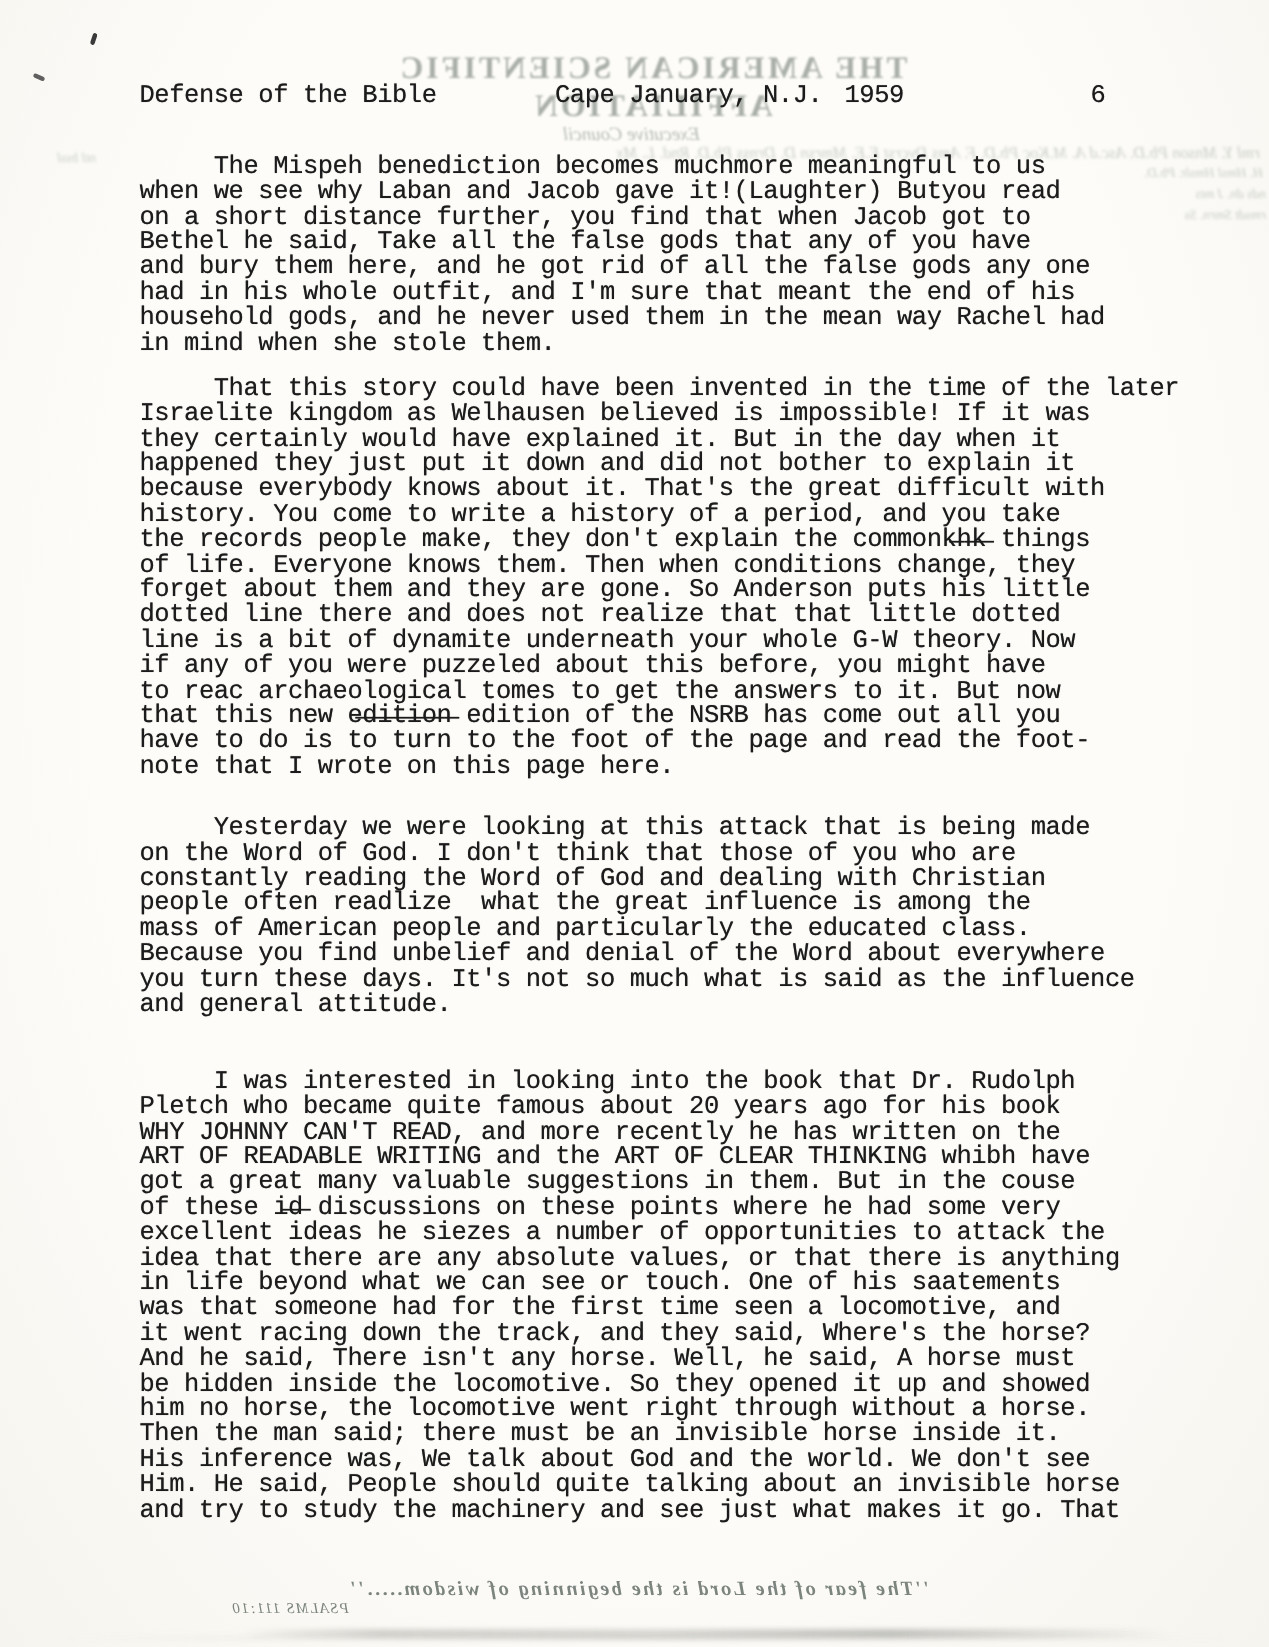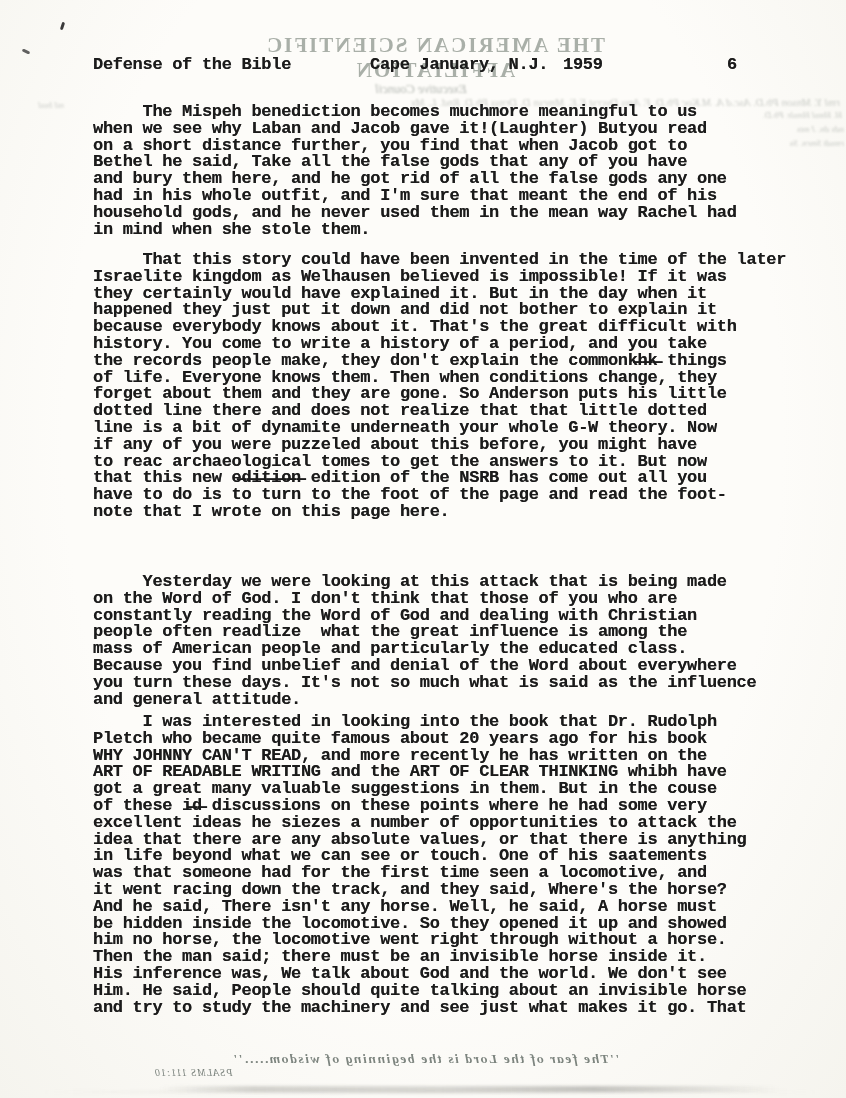--- a/index.html
+++ b/index.html
@@ -2,27 +2,27 @@
 <html><head>
 <meta charset="utf-8">
 <style>
   html,body{margin:0;padding:0;}
   body{width:846px;height:1098px;background:#d8d8d4;font-family:"Liberation Sans",sans-serif;}
   .page{position:relative;width:846px;height:1098px;overflow:hidden;
         background:#fbfaf6;
         background-image:radial-gradient(ellipse at 50% 40%, #fdfcf9 60%, #f5f4ee 100%);}
   
   .tw{font-family:"Liberation Mono","DejaVu Sans Mono",monospace;
-      font-weight:700;font-size:17px;line-height:16.8px;color:#1b1b1b;
+      font-weight:400;font-size:17px;line-height:16.8px;color:#1b1b1b;
       white-space:pre;letter-spacing:-0.3px;
       text-shadow:0 0 0.5px rgba(10,10,10,0.65);}
   .para{position:absolute;left:93px;}
   #p1{top:104px}
   #p2{top:252px}
-  #p3{top:574px}
+  #p3{top:545px}
   #p4{top:714px}
   .hdr{position:absolute;top:57px;}
   #hdr-title{left:93px}
   #hdr-loc{left:370px}
   #hdr-year{left:563px}
   #hdr-page{left:727px}
   
   .bleed{position:absolute;transform:scaleX(-1);
          font-family:"Liberation Serif","DejaVu Serif",serif;pointer-events:none;}
   .org-title{left:198px;top:33px;width:474px;text-align:center;

